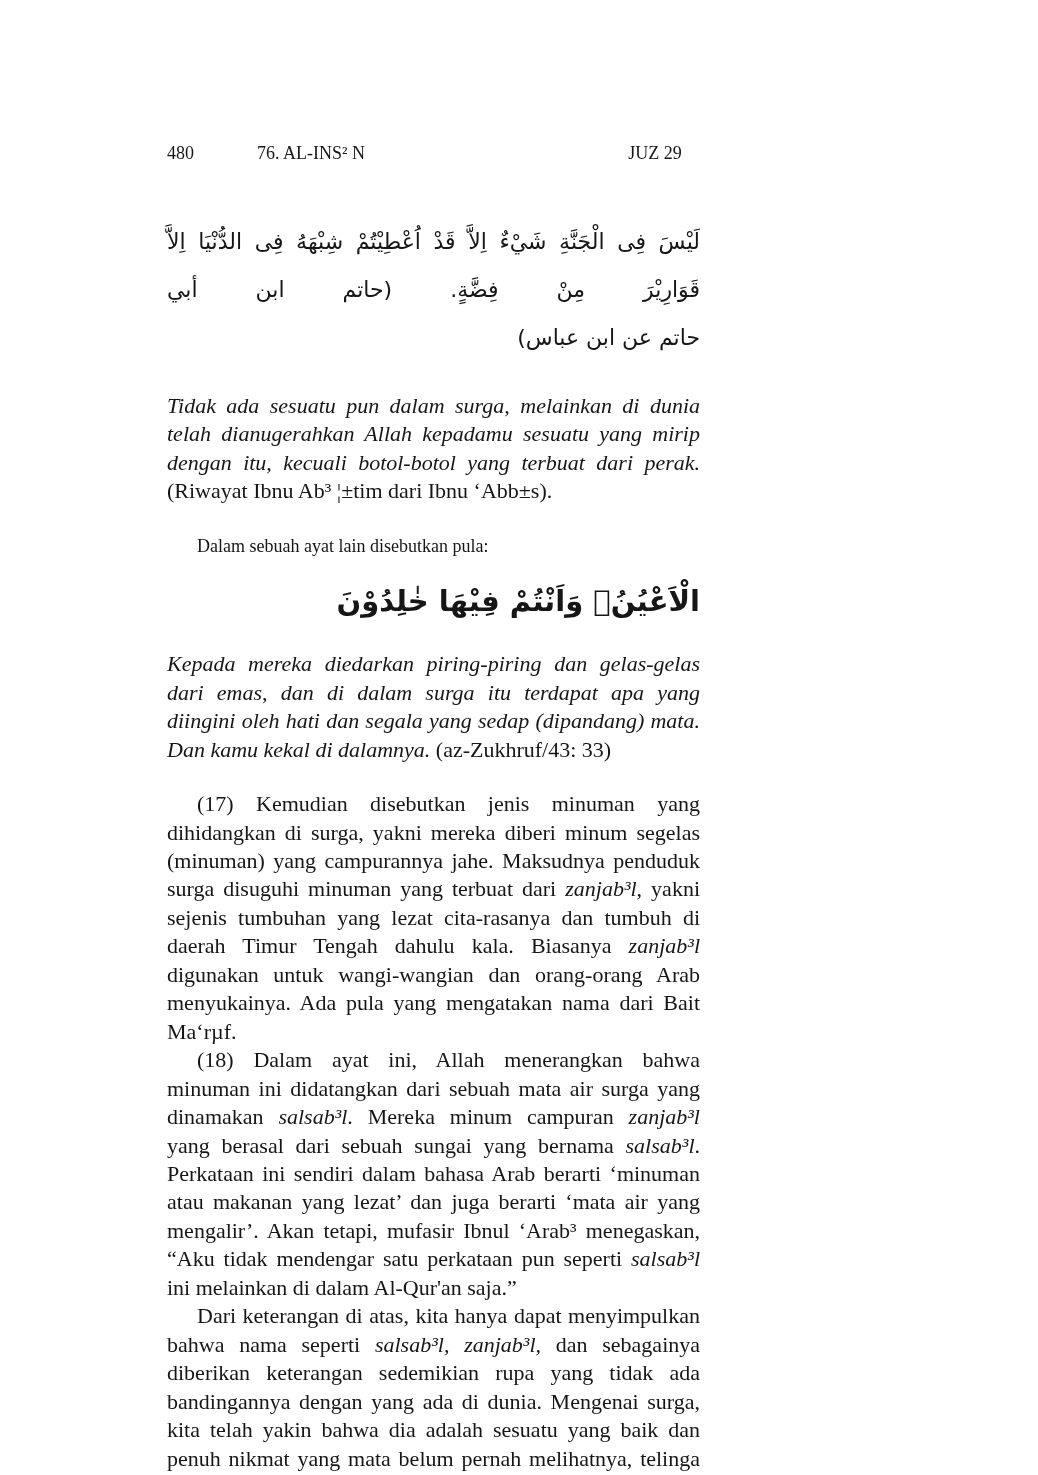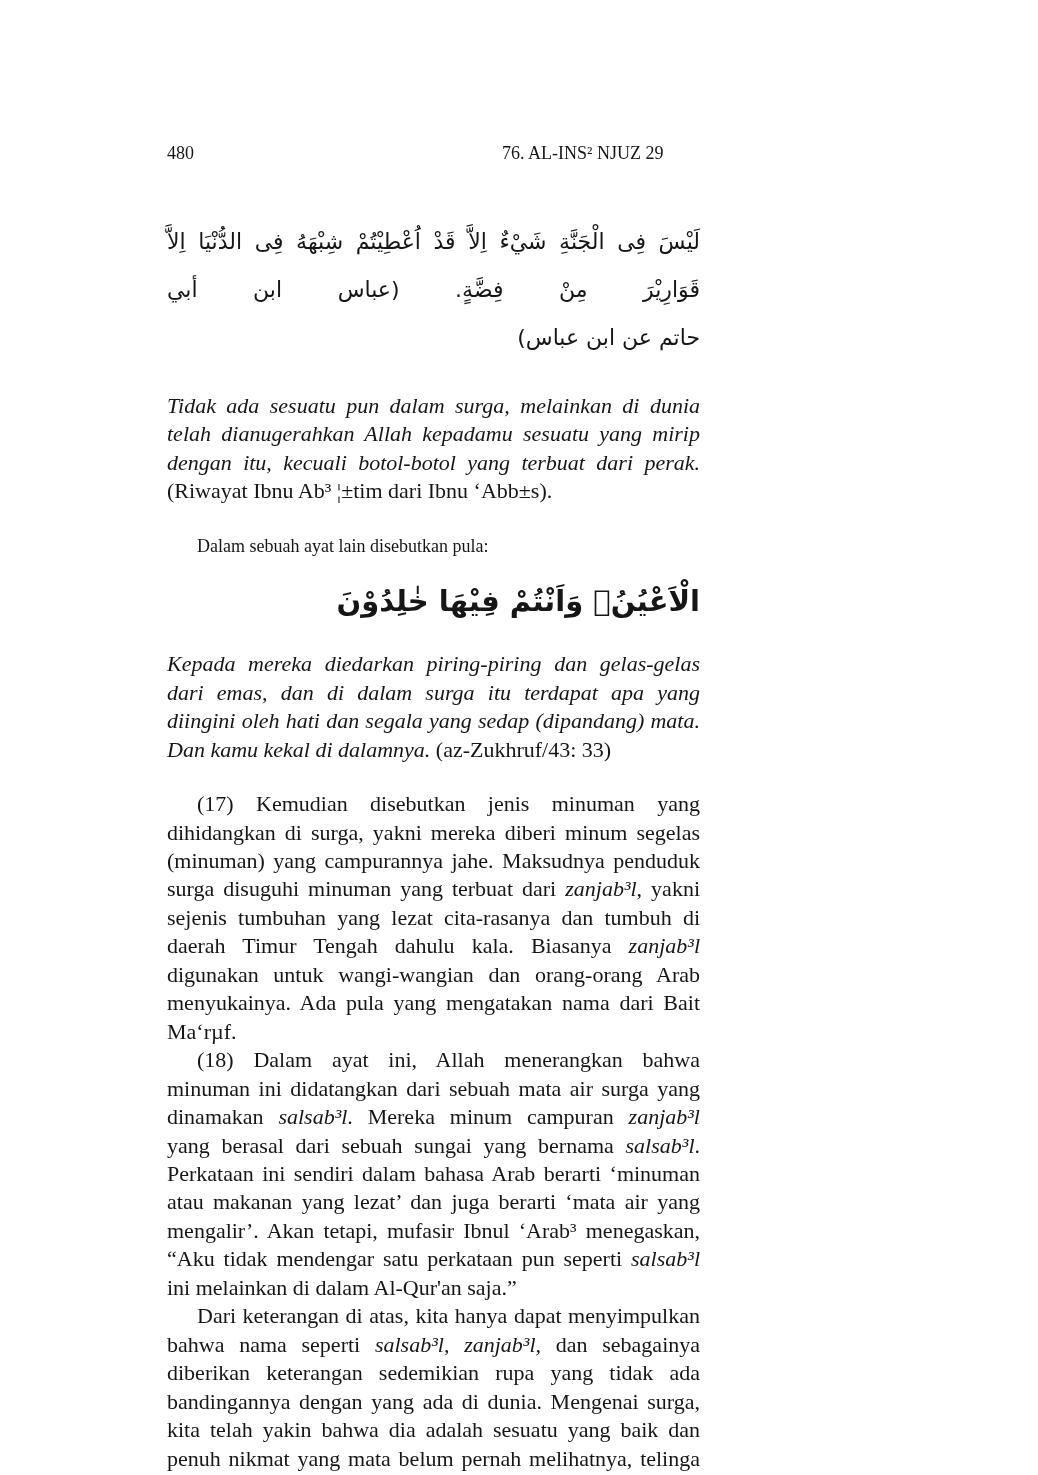--- a/index.html
+++ b/index.html
@@ -14,23 +14,23 @@
     font-family: "Liberation Serif", serif;
     overflow: hidden;
   }
   .page-header {
     display: flex;
     justify-content: space-between;
     align-items: baseline;
     font-size: 18px;
     line-height: 22px;
   }
-  .page-header .center { flex: 1; text-align: right; }
+  .page-header .center { flex: 1; text-align: left; }
   .page-header .left, .page-header .right { min-width: 90px; }
-  .page-header .right { text-align: left; }
+  .page-header .right { text-align: center; }
 
   .arabic {
     direction: rtl;
     font-family: "DejaVu Sans", sans-serif;
   }
   .hadith-arabic {
     margin-top: 54px;
     font-size: 22px;
   }
   .hadith-arabic .line-1 {
@@ -84,21 +84,21 @@
 
 <div class="page">
 
   <header class="page-header">
     <span class="left">480</span>
     <span class="center">76. AL-INS² N</span>
     <span class="right">JUZ 29</span>
   </header>
 
   <div class="arabic hadith-arabic" dir="rtl">
-    <div class="line-1">لَيْسَ فِى الْجَنَّةِ شَيْءٌ اِلاَّ قَدْ اُعْطِيْتُمْ شِبْهَهُ فِى الدُّنْيَا اِلاَّ قَوَارِيْرَ مِنْ فِضَّةٍ. (عباس ابن أبي</div>
+    <div class="line-1">لَيْسَ فِى الْجَنَّةِ شَيْءٌ اِلاَّ قَدْ اُعْطِيْتُمْ شِبْهَهُ فِى الدُّنْيَا اِلاَّ قَوَارِيْرَ مِنْ فِضَّةٍ. (حاتم ابن أبي</div>
     <div class="line-2">حاتم عن ابن عباس)</div>
   </div>
 
   <div class="translation-block">
       <p class="para"><span class="it">Tidak ada sesuatu pun dalam surga, melainkan di dunia telah dianugerahkan Allah kepadamu sesuatu yang mirip dengan itu, kecuali botol-botol yang terbuat dari perak.</span><span class="rm"> (Riwayat Ibnu Ab³ ¦±tim dari Ibnu ‘Abb±s).</span></p>
     </div>
 
   <p class="intro-line">Dalam sebuah ayat lain disebutkan pula:</p>
 
   <div class="arabic quran-verse" dir="rtl">

